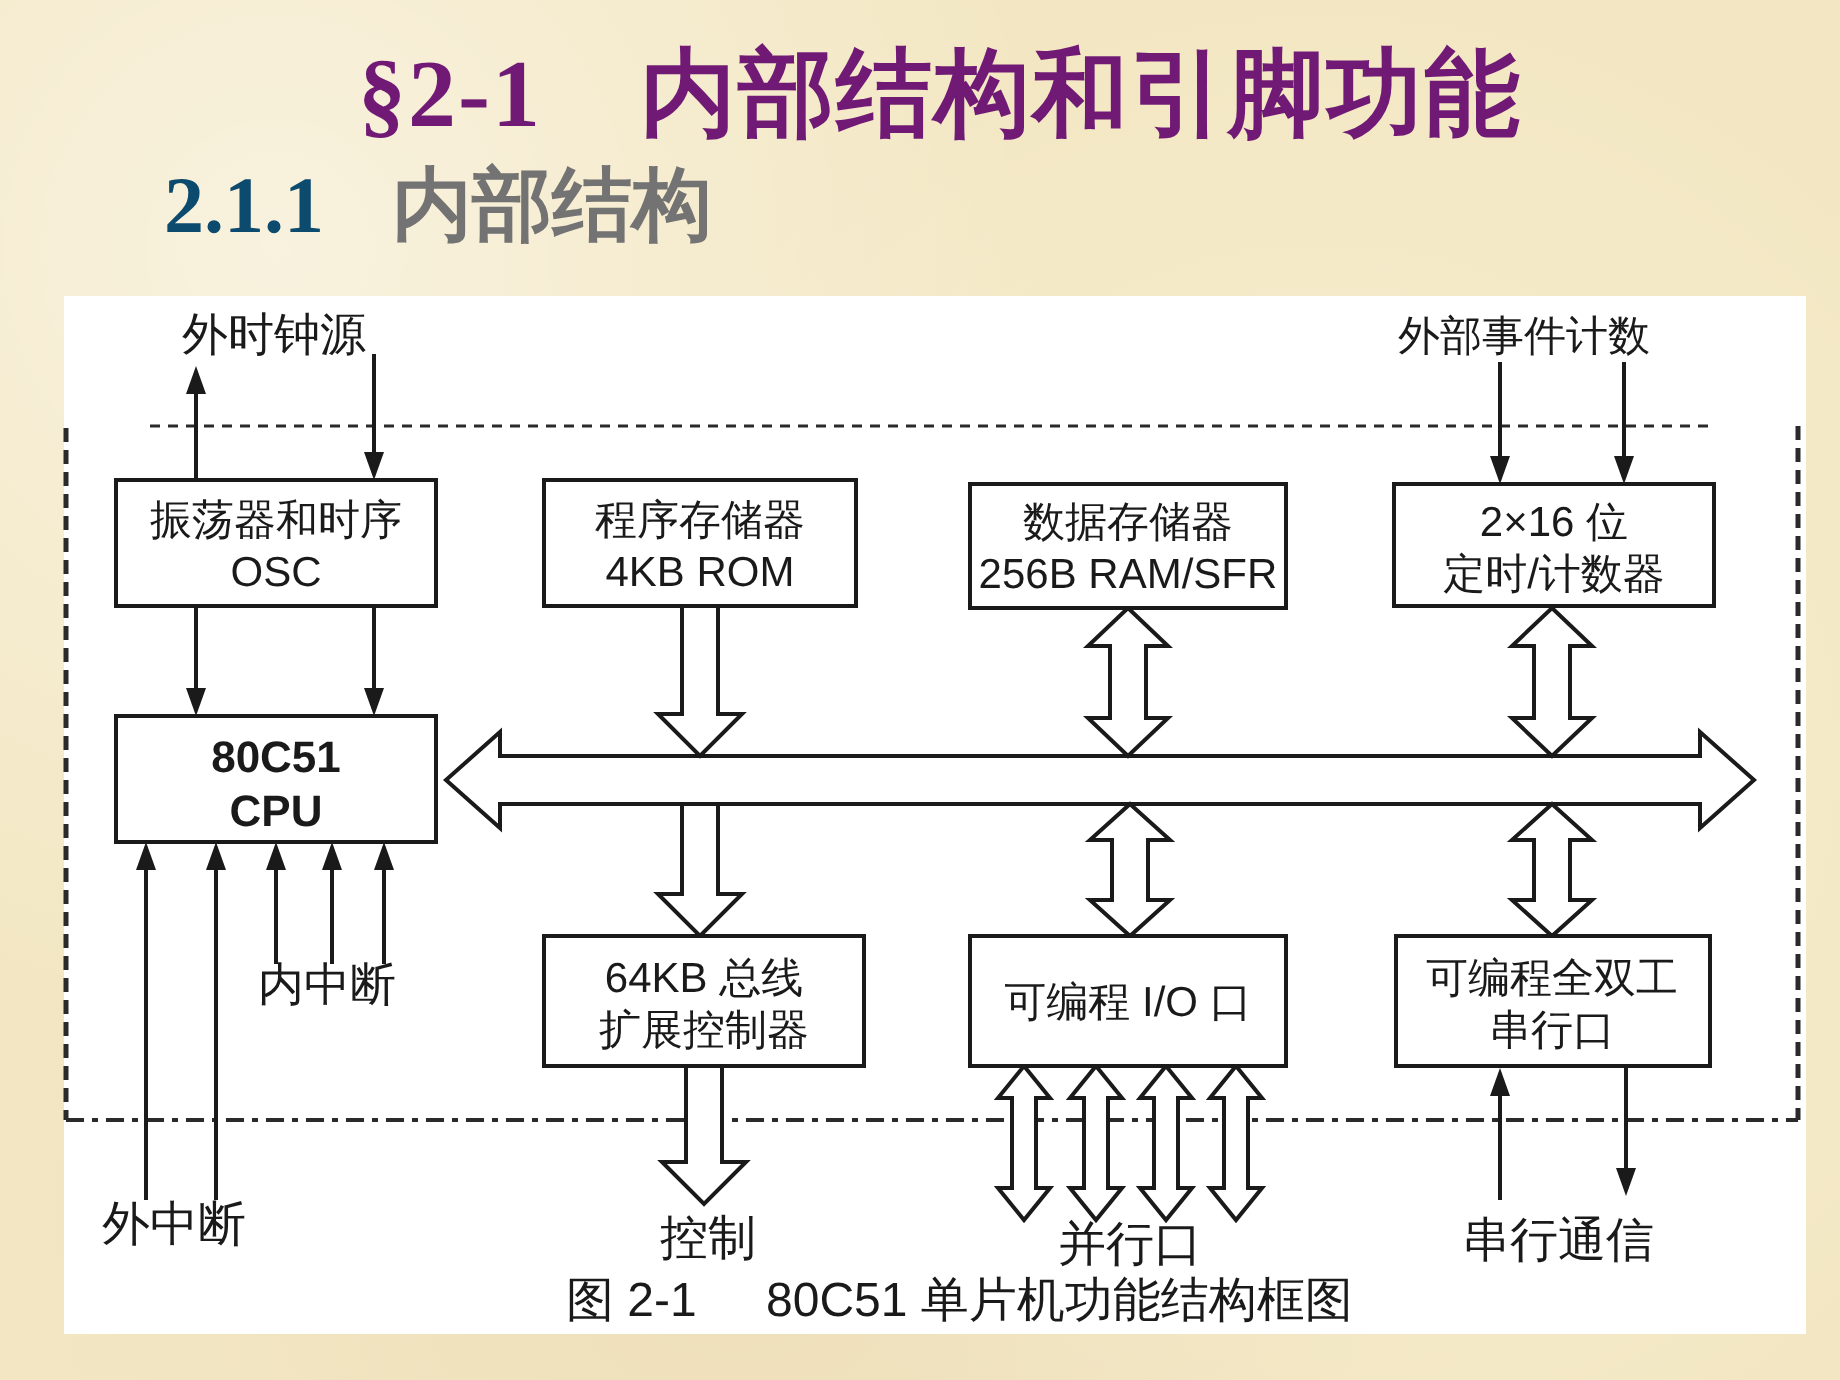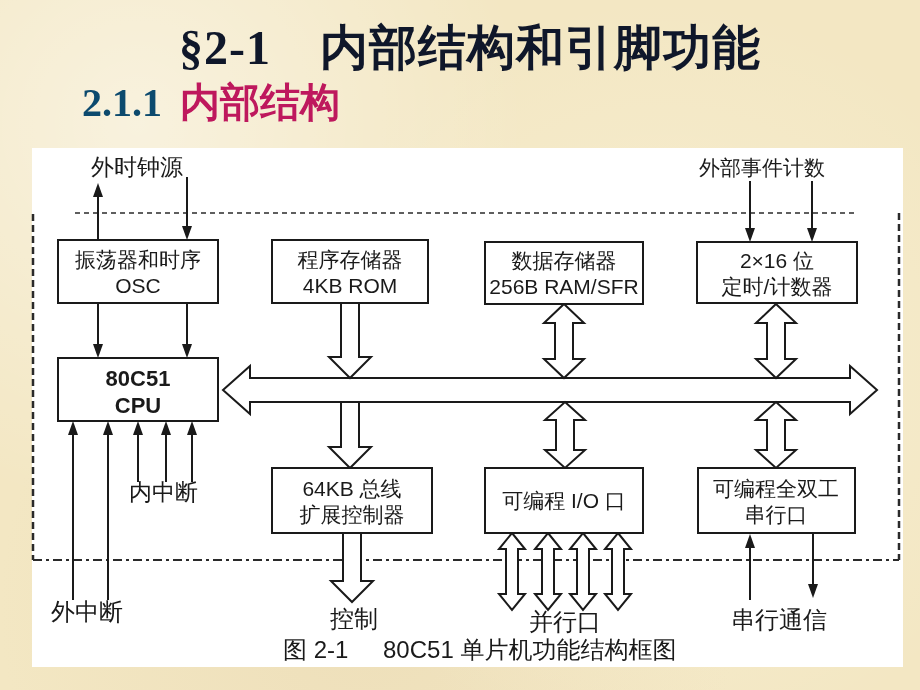--- a/index.html
+++ b/index.html
@@ -10,29 +10,29 @@
       radial-gradient(circle at 15% 18%, rgba(255,255,255,0.45), rgba(255,255,255,0) 40%),
       radial-gradient(circle at 72% 55%, rgba(255,250,235,0.35), rgba(255,255,255,0) 50%),
       radial-gradient(circle at 40% 88%, rgba(228,208,168,0.35), rgba(228,208,168,0) 45%);
     font-family:"Liberation Sans", sans-serif;
   }
   .slide-title{
     position:absolute;top:22px;left:40px;width:860px;
     text-align:center;
     font-family:"Liberation Serif", serif;
     font-weight:bold;font-size:48px;line-height:1.1;
-    color:#0f172a;letter-spacing:1px;white-space:nowrap;
+    color:#701a75;letter-spacing:1px;white-space:nowrap;
   }
   .slide-subtitle{
     position:absolute;top:82px;left:82px;white-space:nowrap;
     font-family:"Liberation Serif", serif;
     font-weight:bold;font-size:40px;line-height:1.05;
   }
   .slide-subtitle .num{color:#0c4a6e;}
-  .slide-subtitle .sec{color:#be185d;margin-left:18px;}
+  .slide-subtitle .sec{color:#737373;margin-left:34px;}
   svg{position:absolute;top:0;left:0;}
   svg text{
     font-family:"Liberation Sans", sans-serif;
     fill:#1a1a1a;
   }
   .box-label{font-size:21px;}
   .box-label-bold{font-size:22px;font-weight:bold;}
   .outer-label{font-size:23px;}
   .caption{font-size:24px;}
   .ln{stroke:#1a1a1a;stroke-width:2;}

